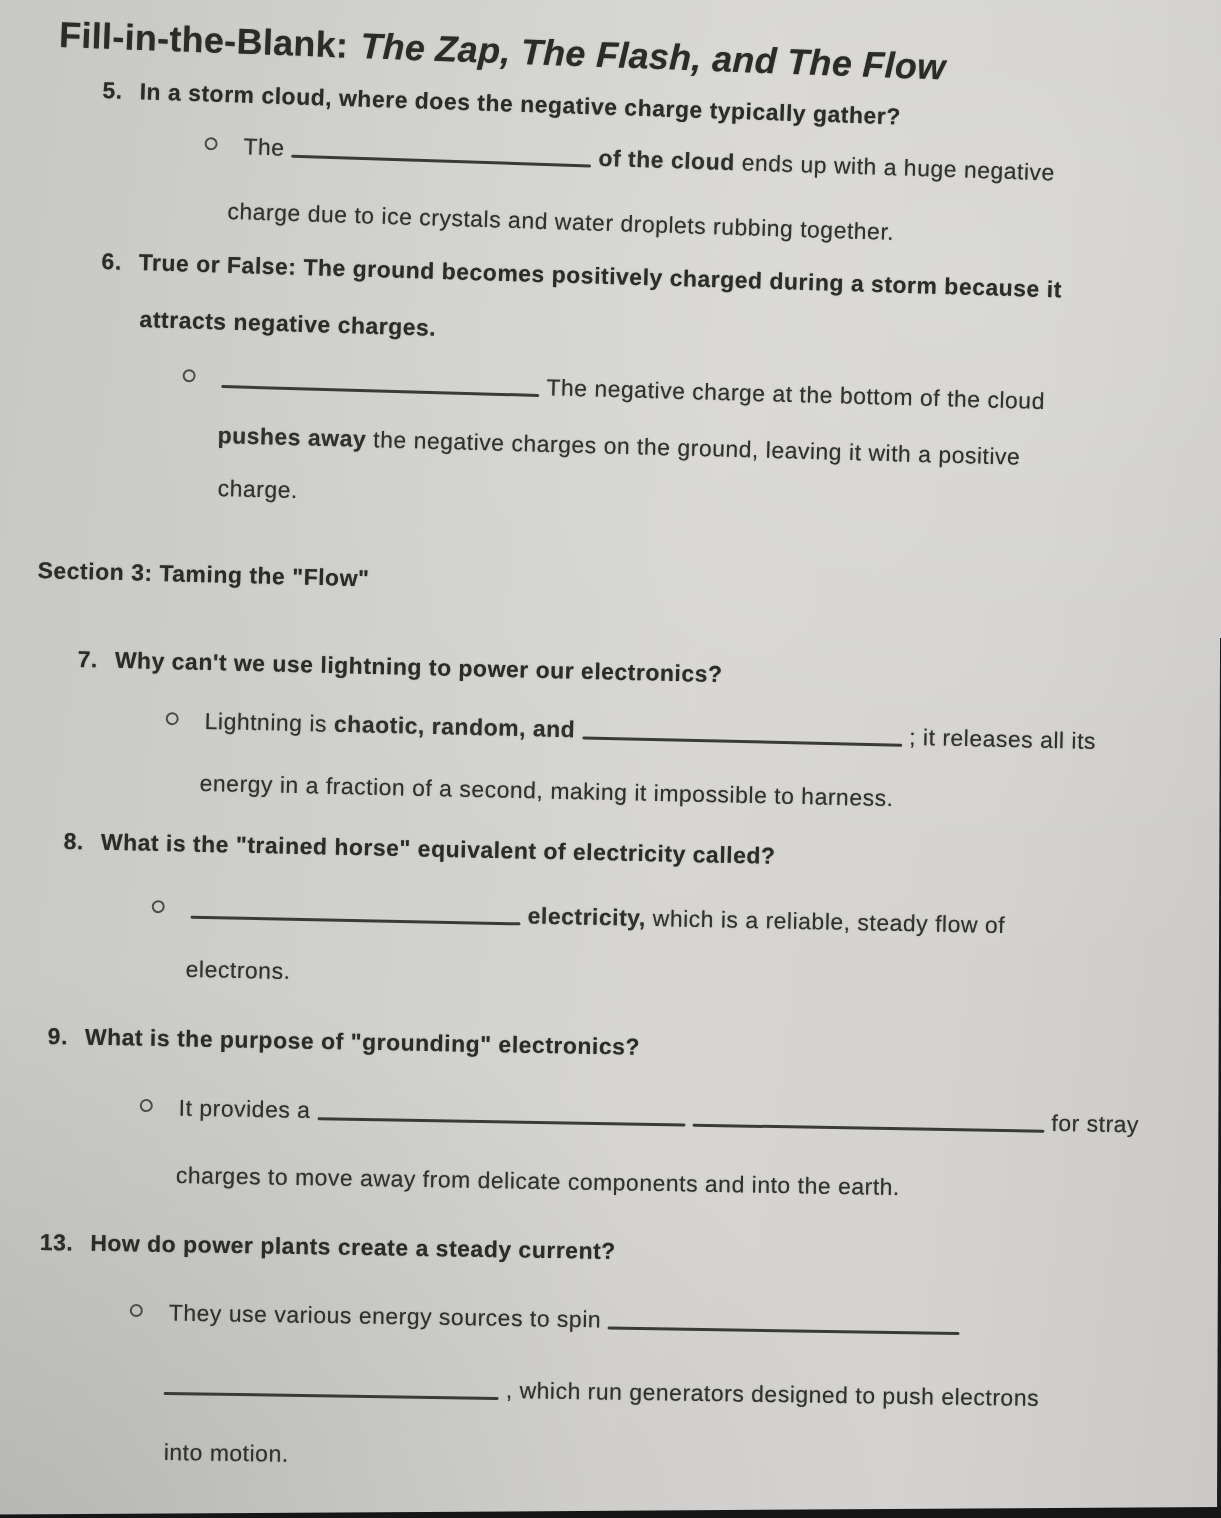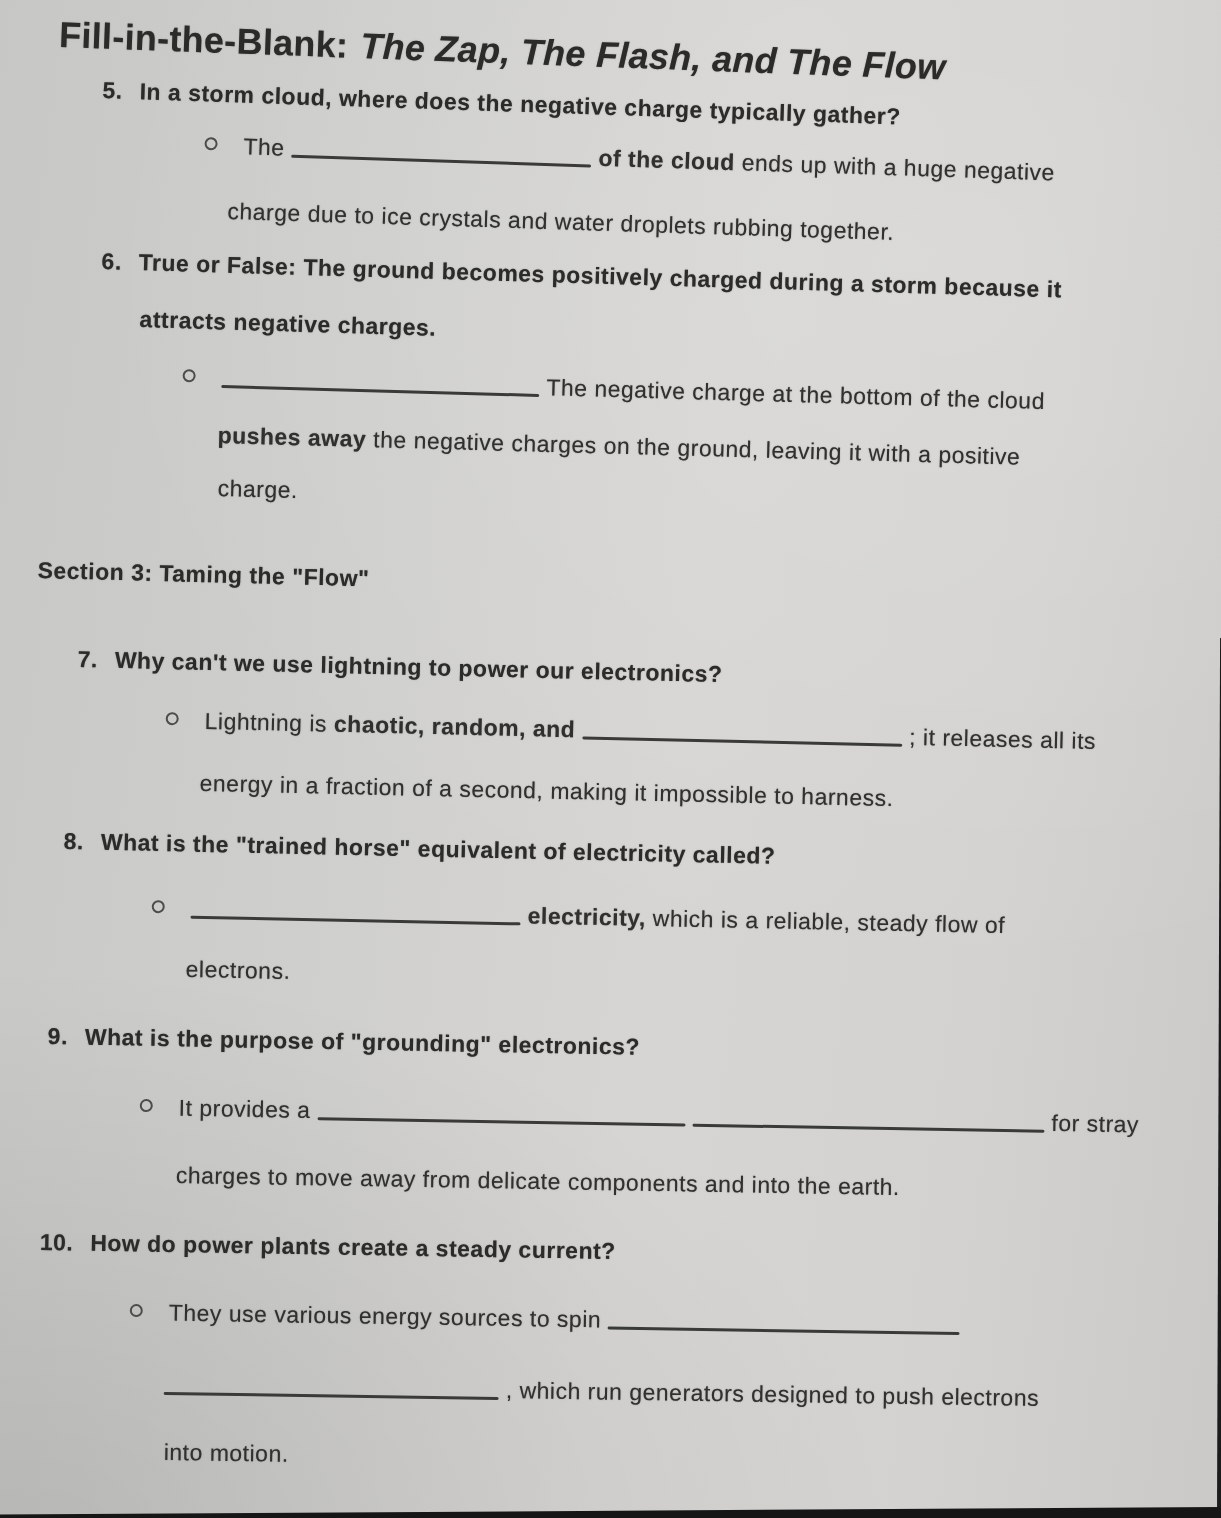--- a/index.html
+++ b/index.html
@@ -129,21 +129,21 @@
       <span class="num">9.</span><span>What is the purpose of "grounding" electronics?</span>
     </div>
     <div class="ln" style="left:140px; top:1093px; --tilt:1.0deg">
       <span class="bullet"></span><span>It provides a</span><span class="blank" style="width:368px"></span><span class="blank" style="width:352px"></span><span>for stray</span>
     </div>
     <div class="ln" style="left:176px; top:1161px; --tilt:0.95deg">
       <span>charges to move away from delicate components and into the earth.</span>
     </div>
 
     <div class="ln hd" style="left:40px; top:1228px; --tilt:0.9deg">
-      <span class="num">10.</span><span>How do power plants create a steady current?</span>
+      <span class="num">13.</span><span>How do power plants create a steady current?</span>
     </div>
     <div class="ln" style="left:130px; top:1298px; --tilt:0.9deg">
       <span class="bullet"></span><span>They use various energy sources to spin</span><span class="blank" style="width:352px"></span>
     </div>
     <div class="ln" style="left:164px; top:1371px; --tilt:0.85deg">
       <span class="blank" style="width:335px"></span><span>, which run generators designed to push electrons</span>
     </div>
     <div class="ln" style="left:164px; top:1438px; --tilt:0.8deg">
       <span>into motion.</span>
     </div>

